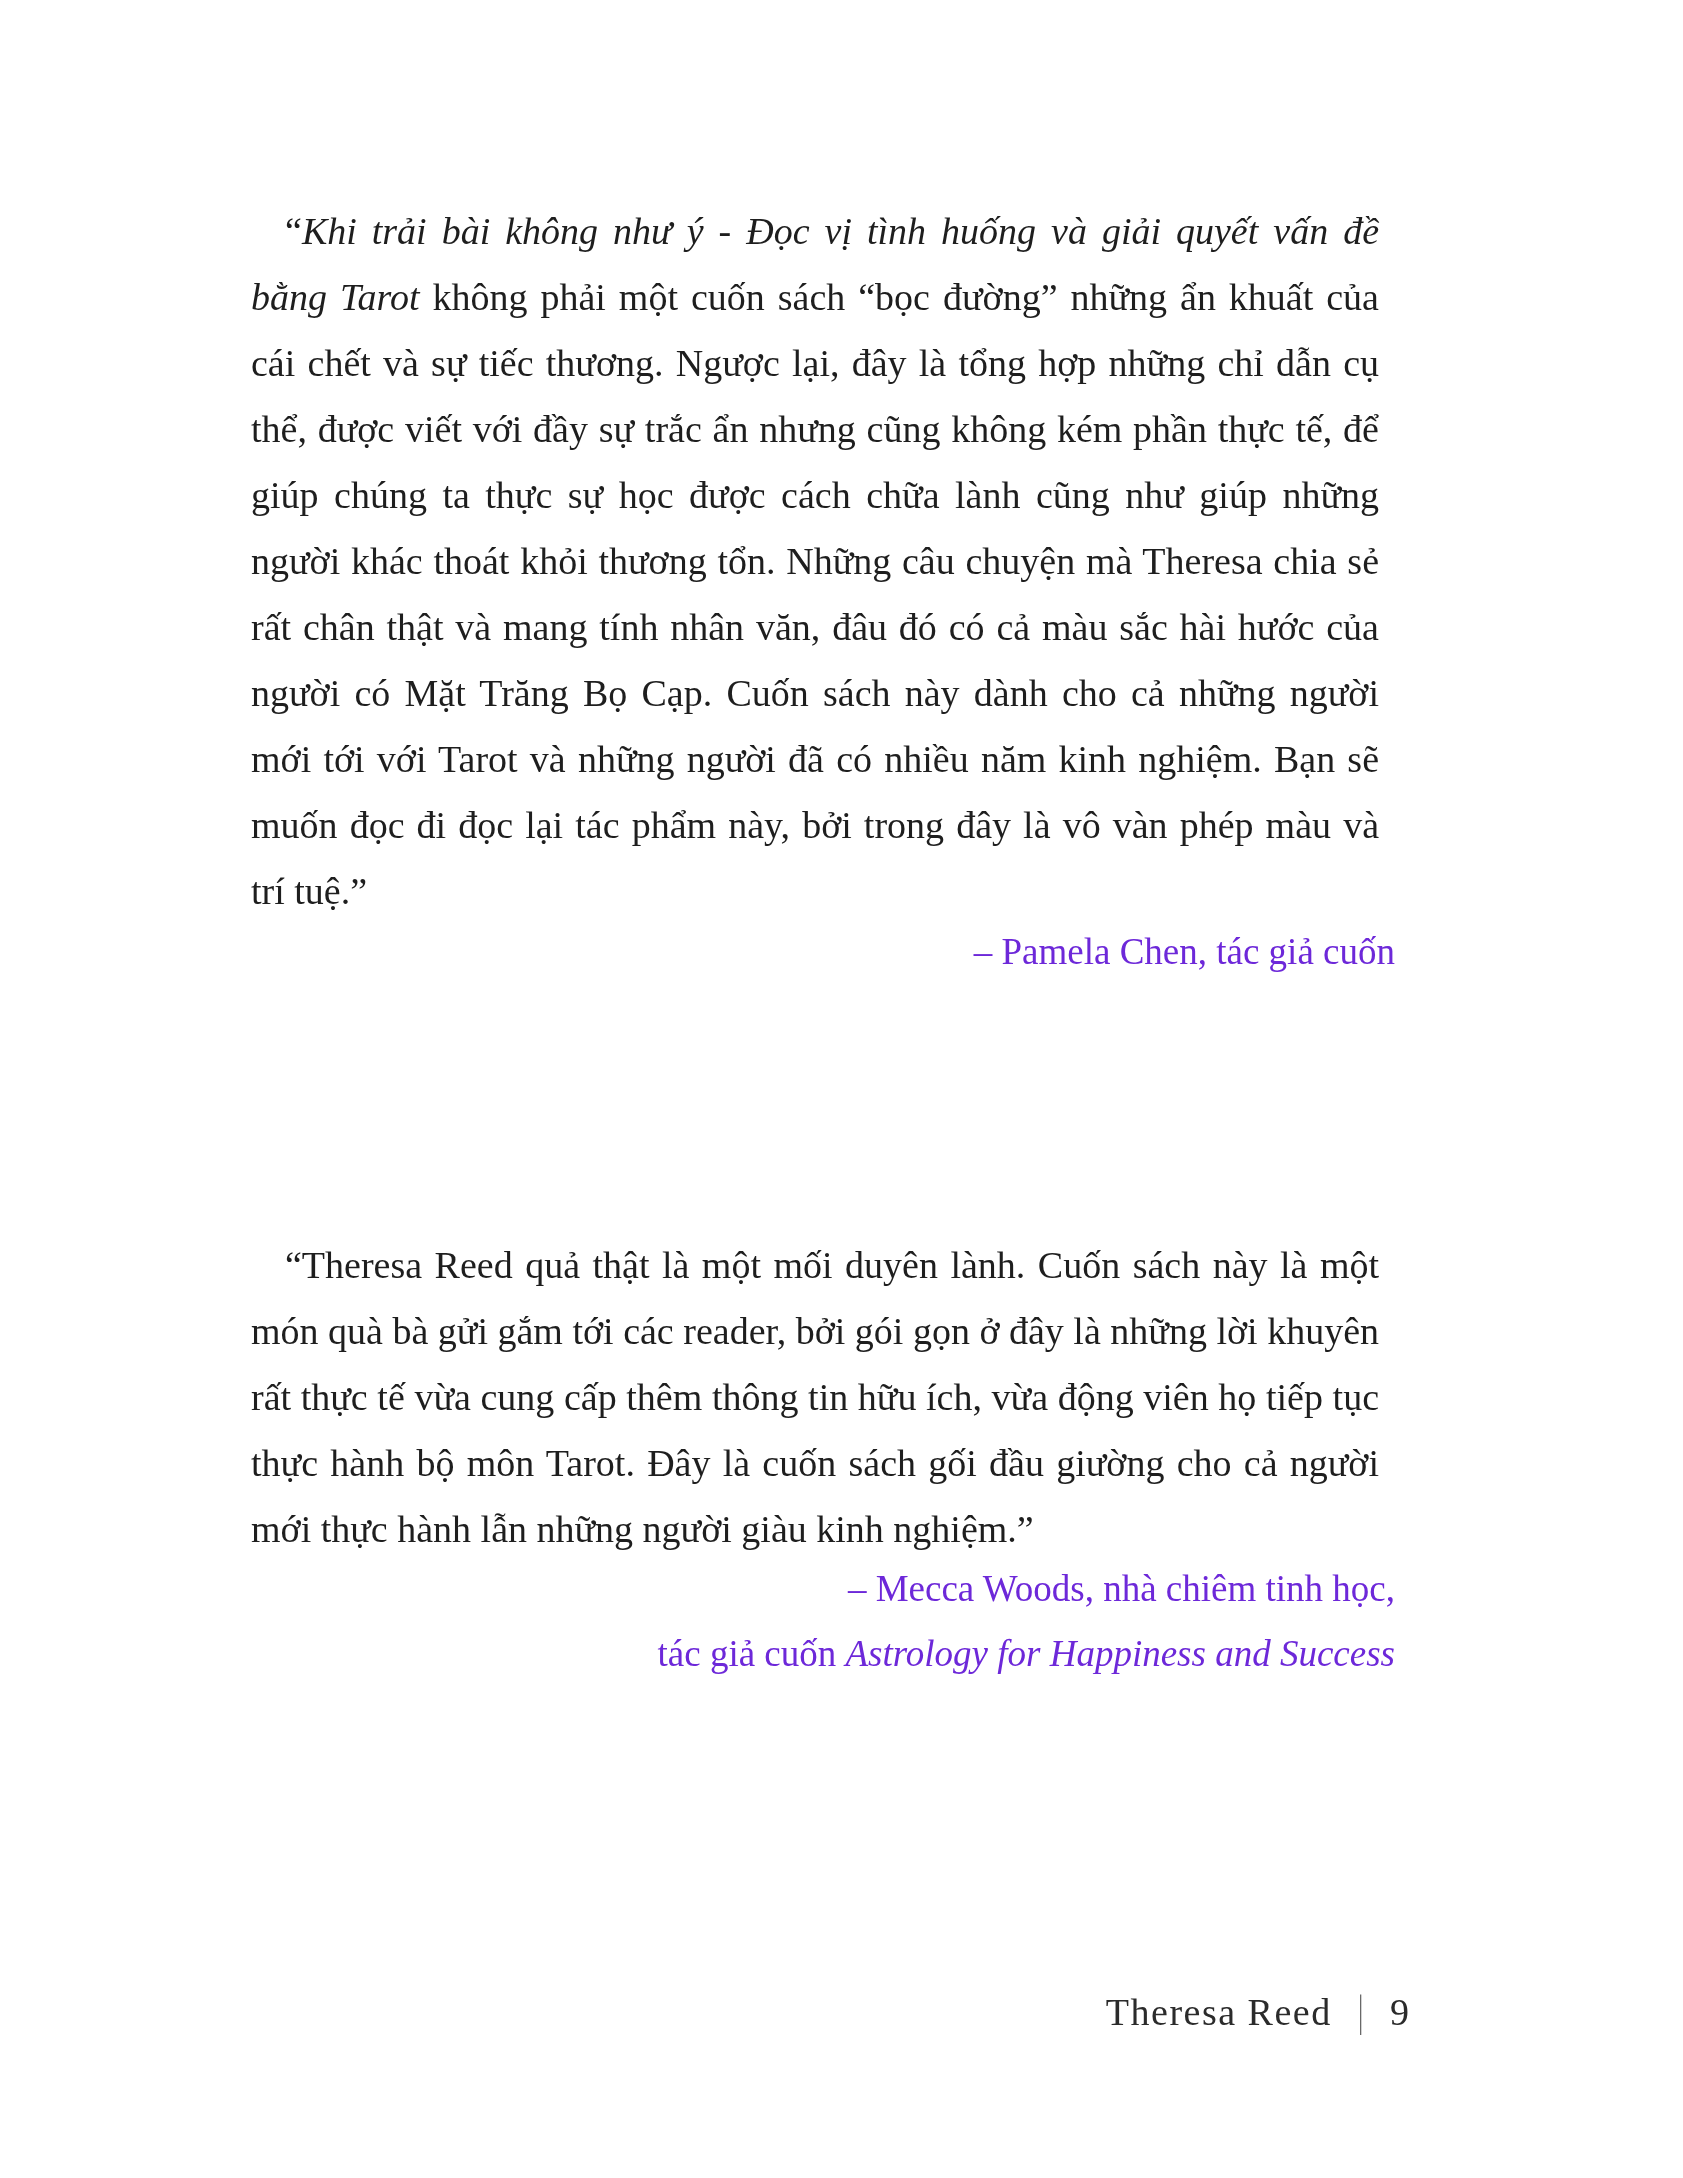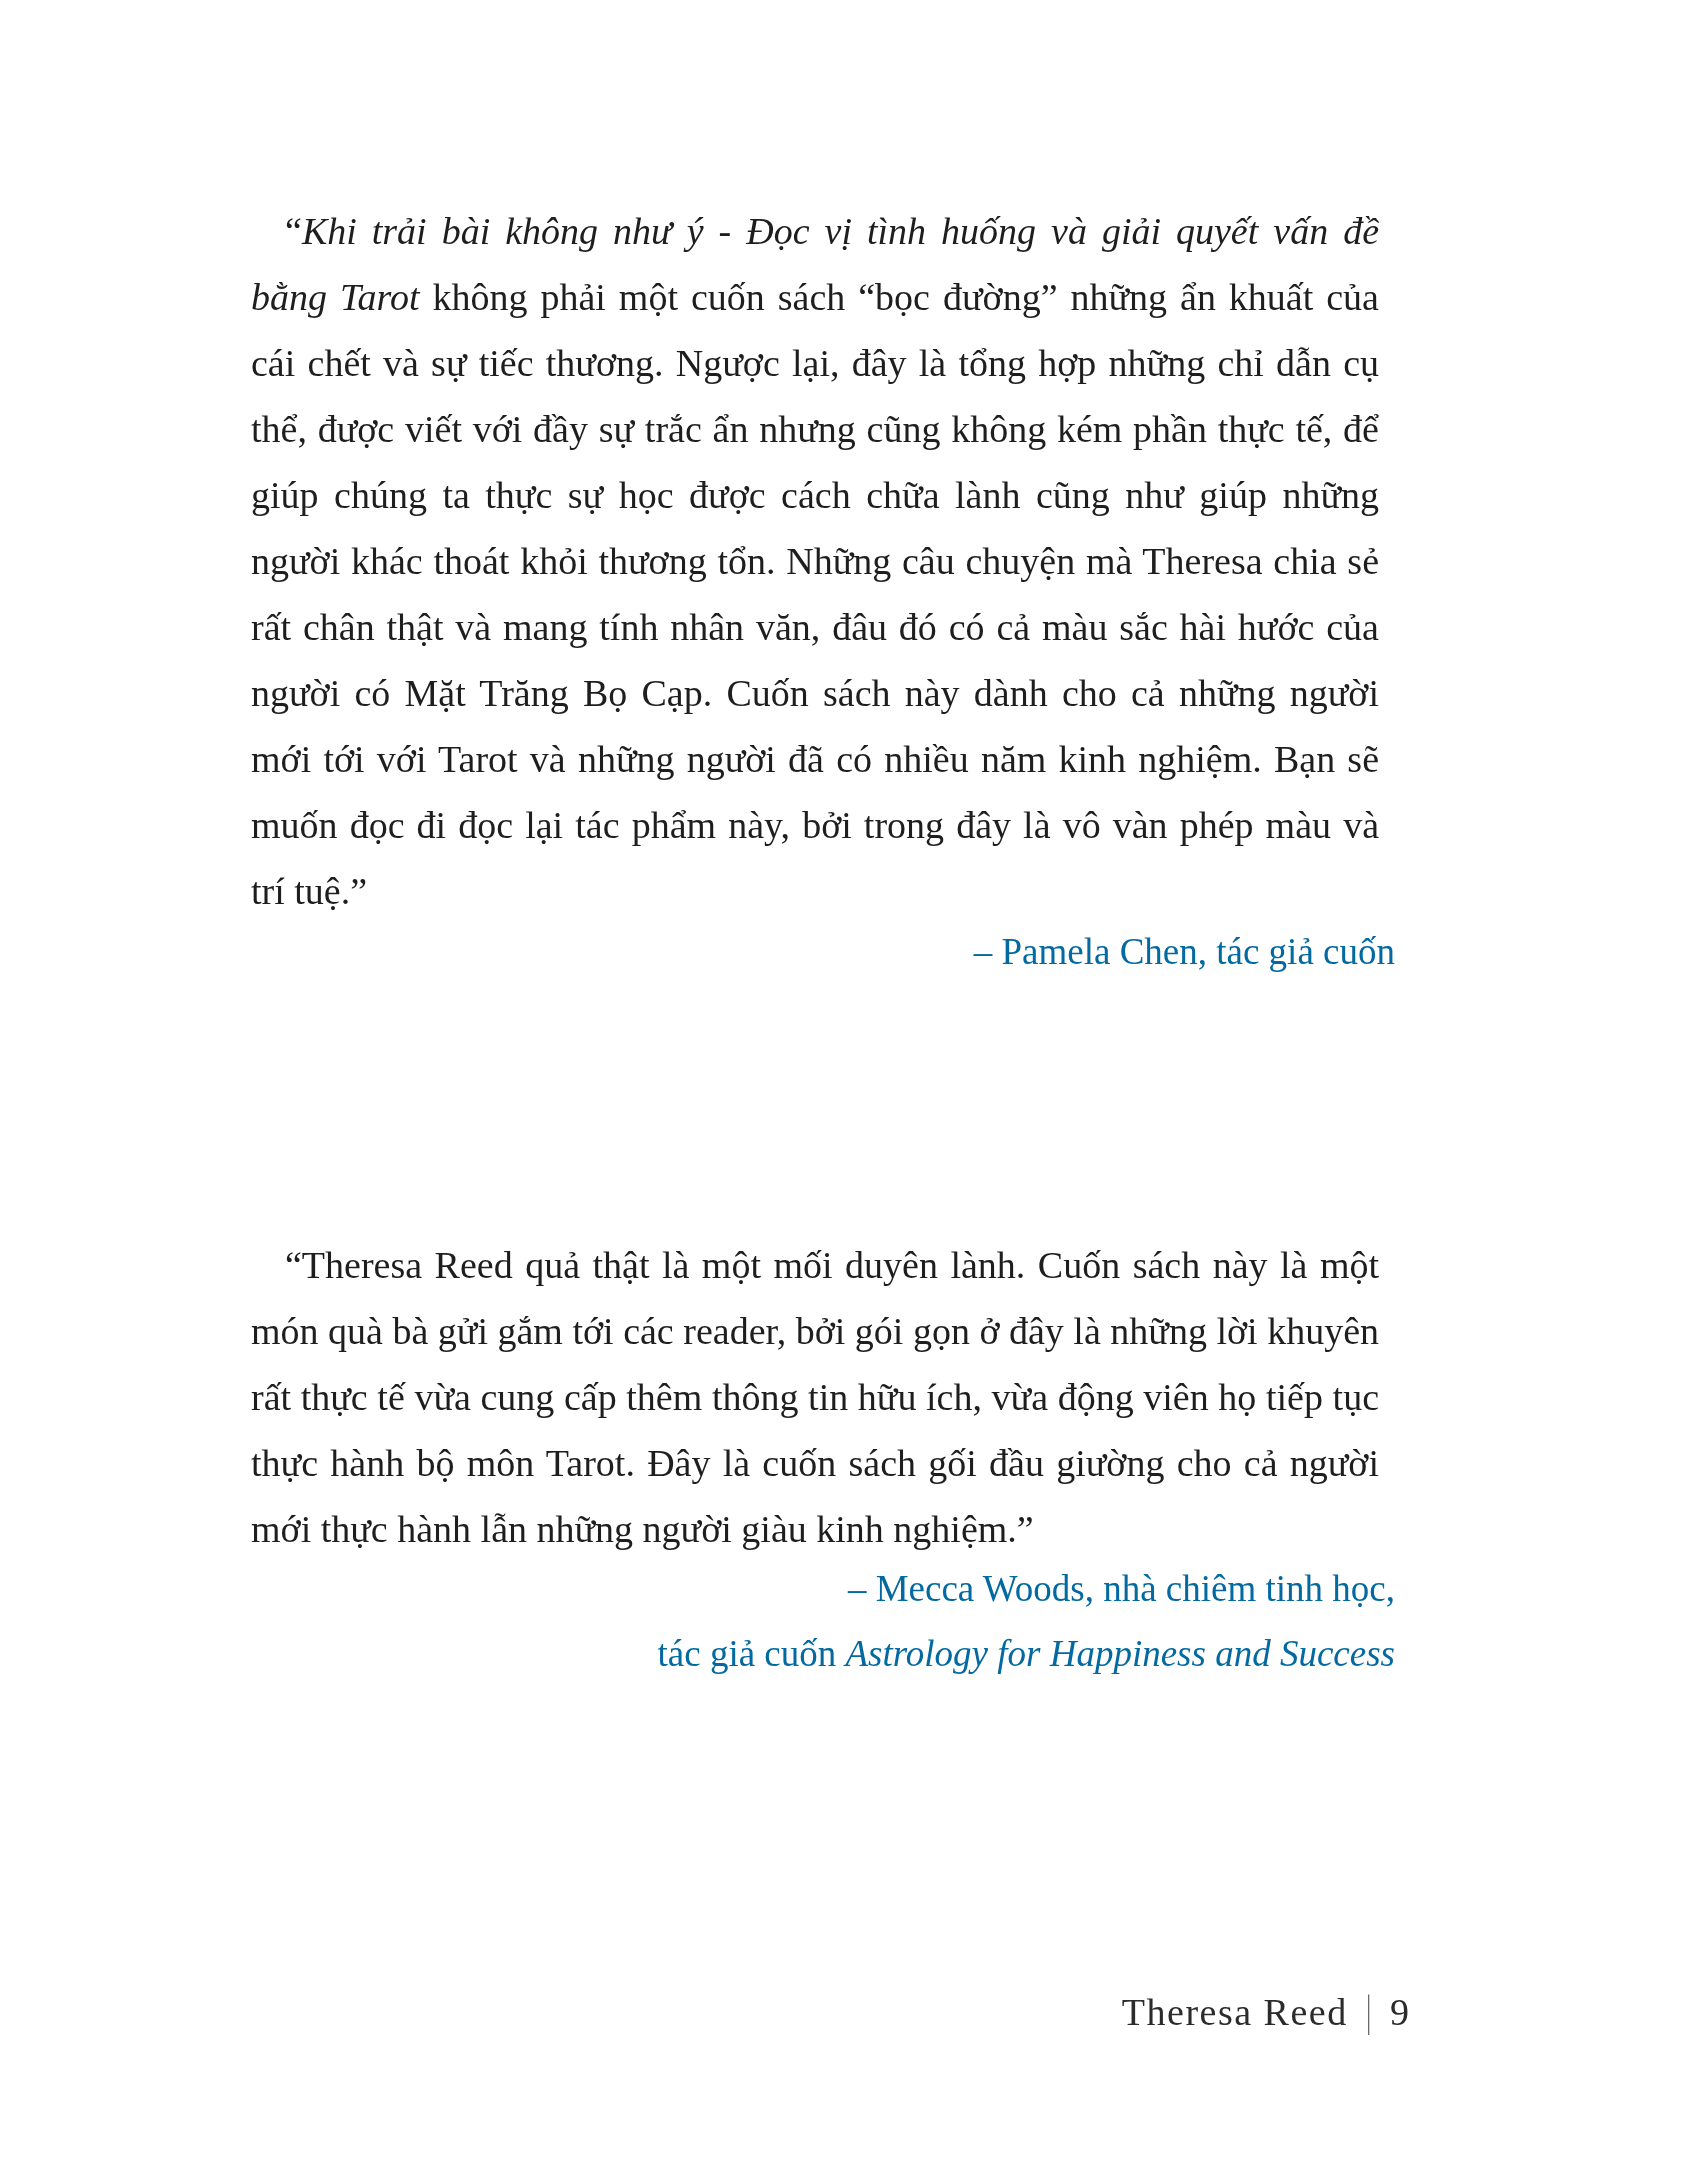--- a/index.html
+++ b/index.html
@@ -25,31 +25,31 @@
   .q1 { top: 182px; }
   .q2 { top: 1216px; }
   .italic { font-style: italic; }
   .attr {
     position: absolute;
     left: 235px;
     width: 1160px;
     text-align: right;
     font-size: 37px;
     line-height: 65px;
-    color: #0369a1;
+    color: #6d28d9;
   }
   .a1 { top: 919px; }
   .a2 { top: 1556px; }
   .pagefooter {
     position: absolute;
     top: 1990px;
     right: 274px;
     display: flex;
     align-items: center;
-    gap: 16px;
+    gap: 24px;
     font-size: 38px;
     letter-spacing: 1.5px;
     color: #2b2b2b;
   }
   .fsep {
     display: inline-block;
     transform: scaleX(0.45);
     font-weight: 400;
     font-size: 44px;
     color: #3a3a3a;

